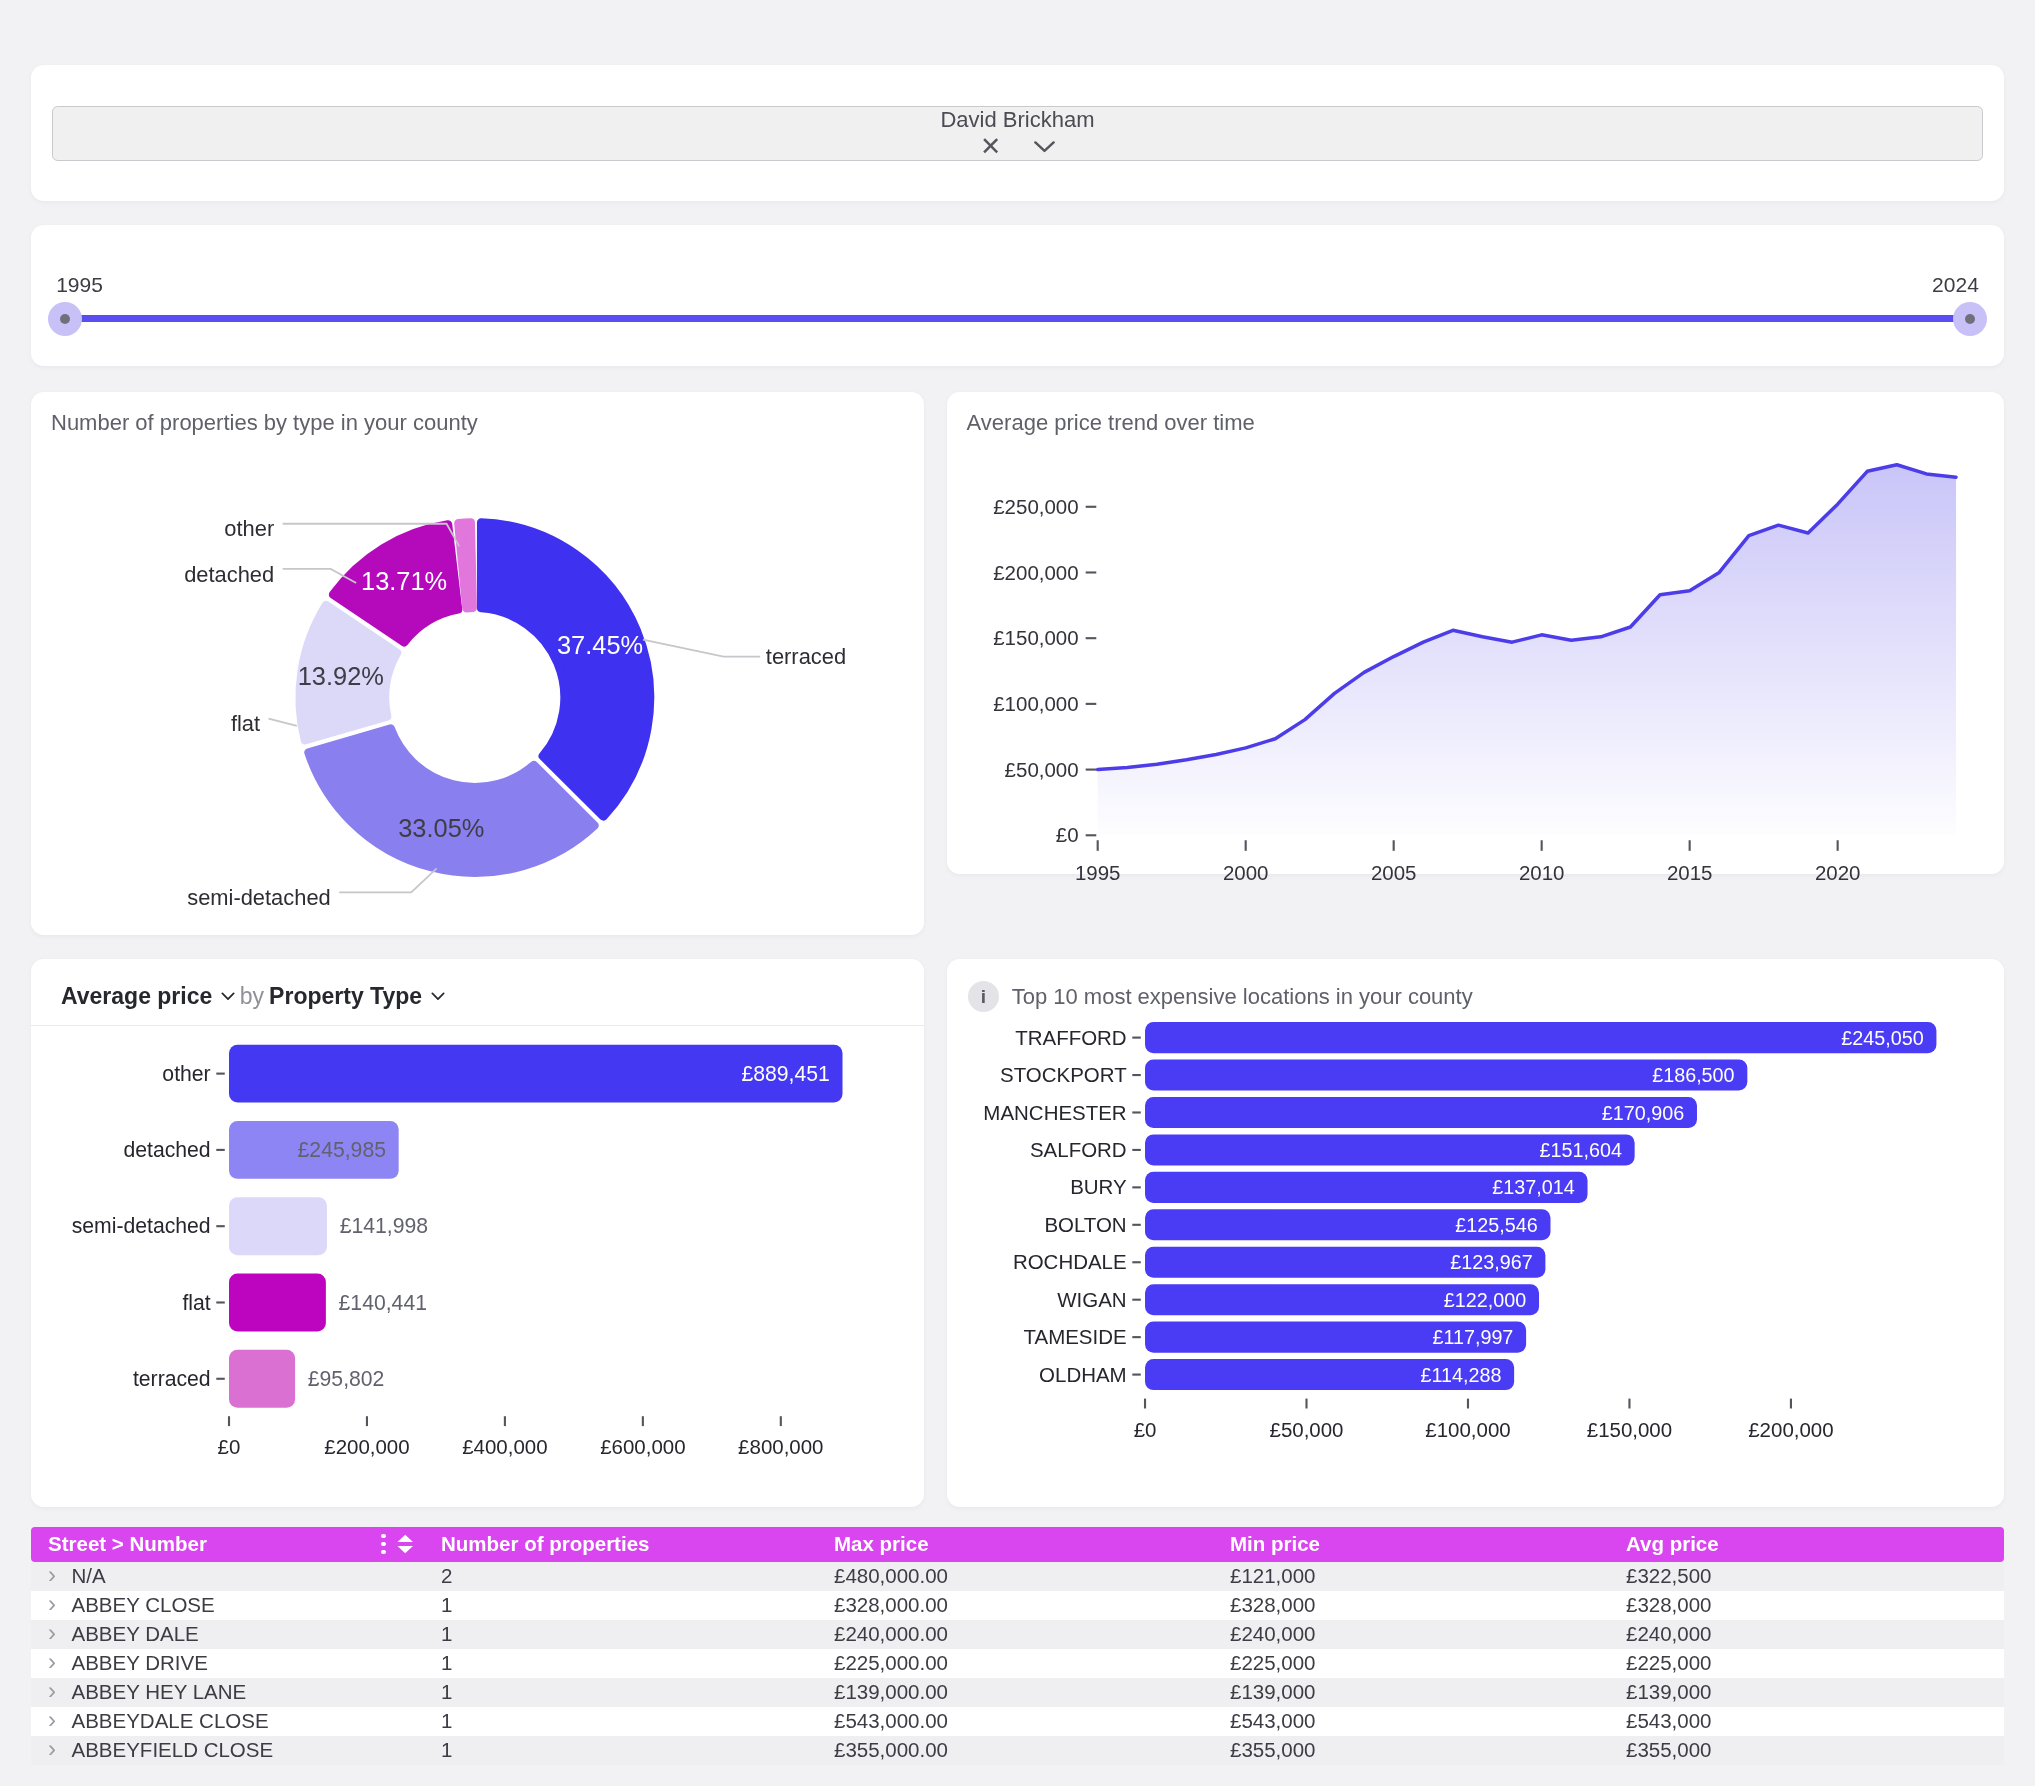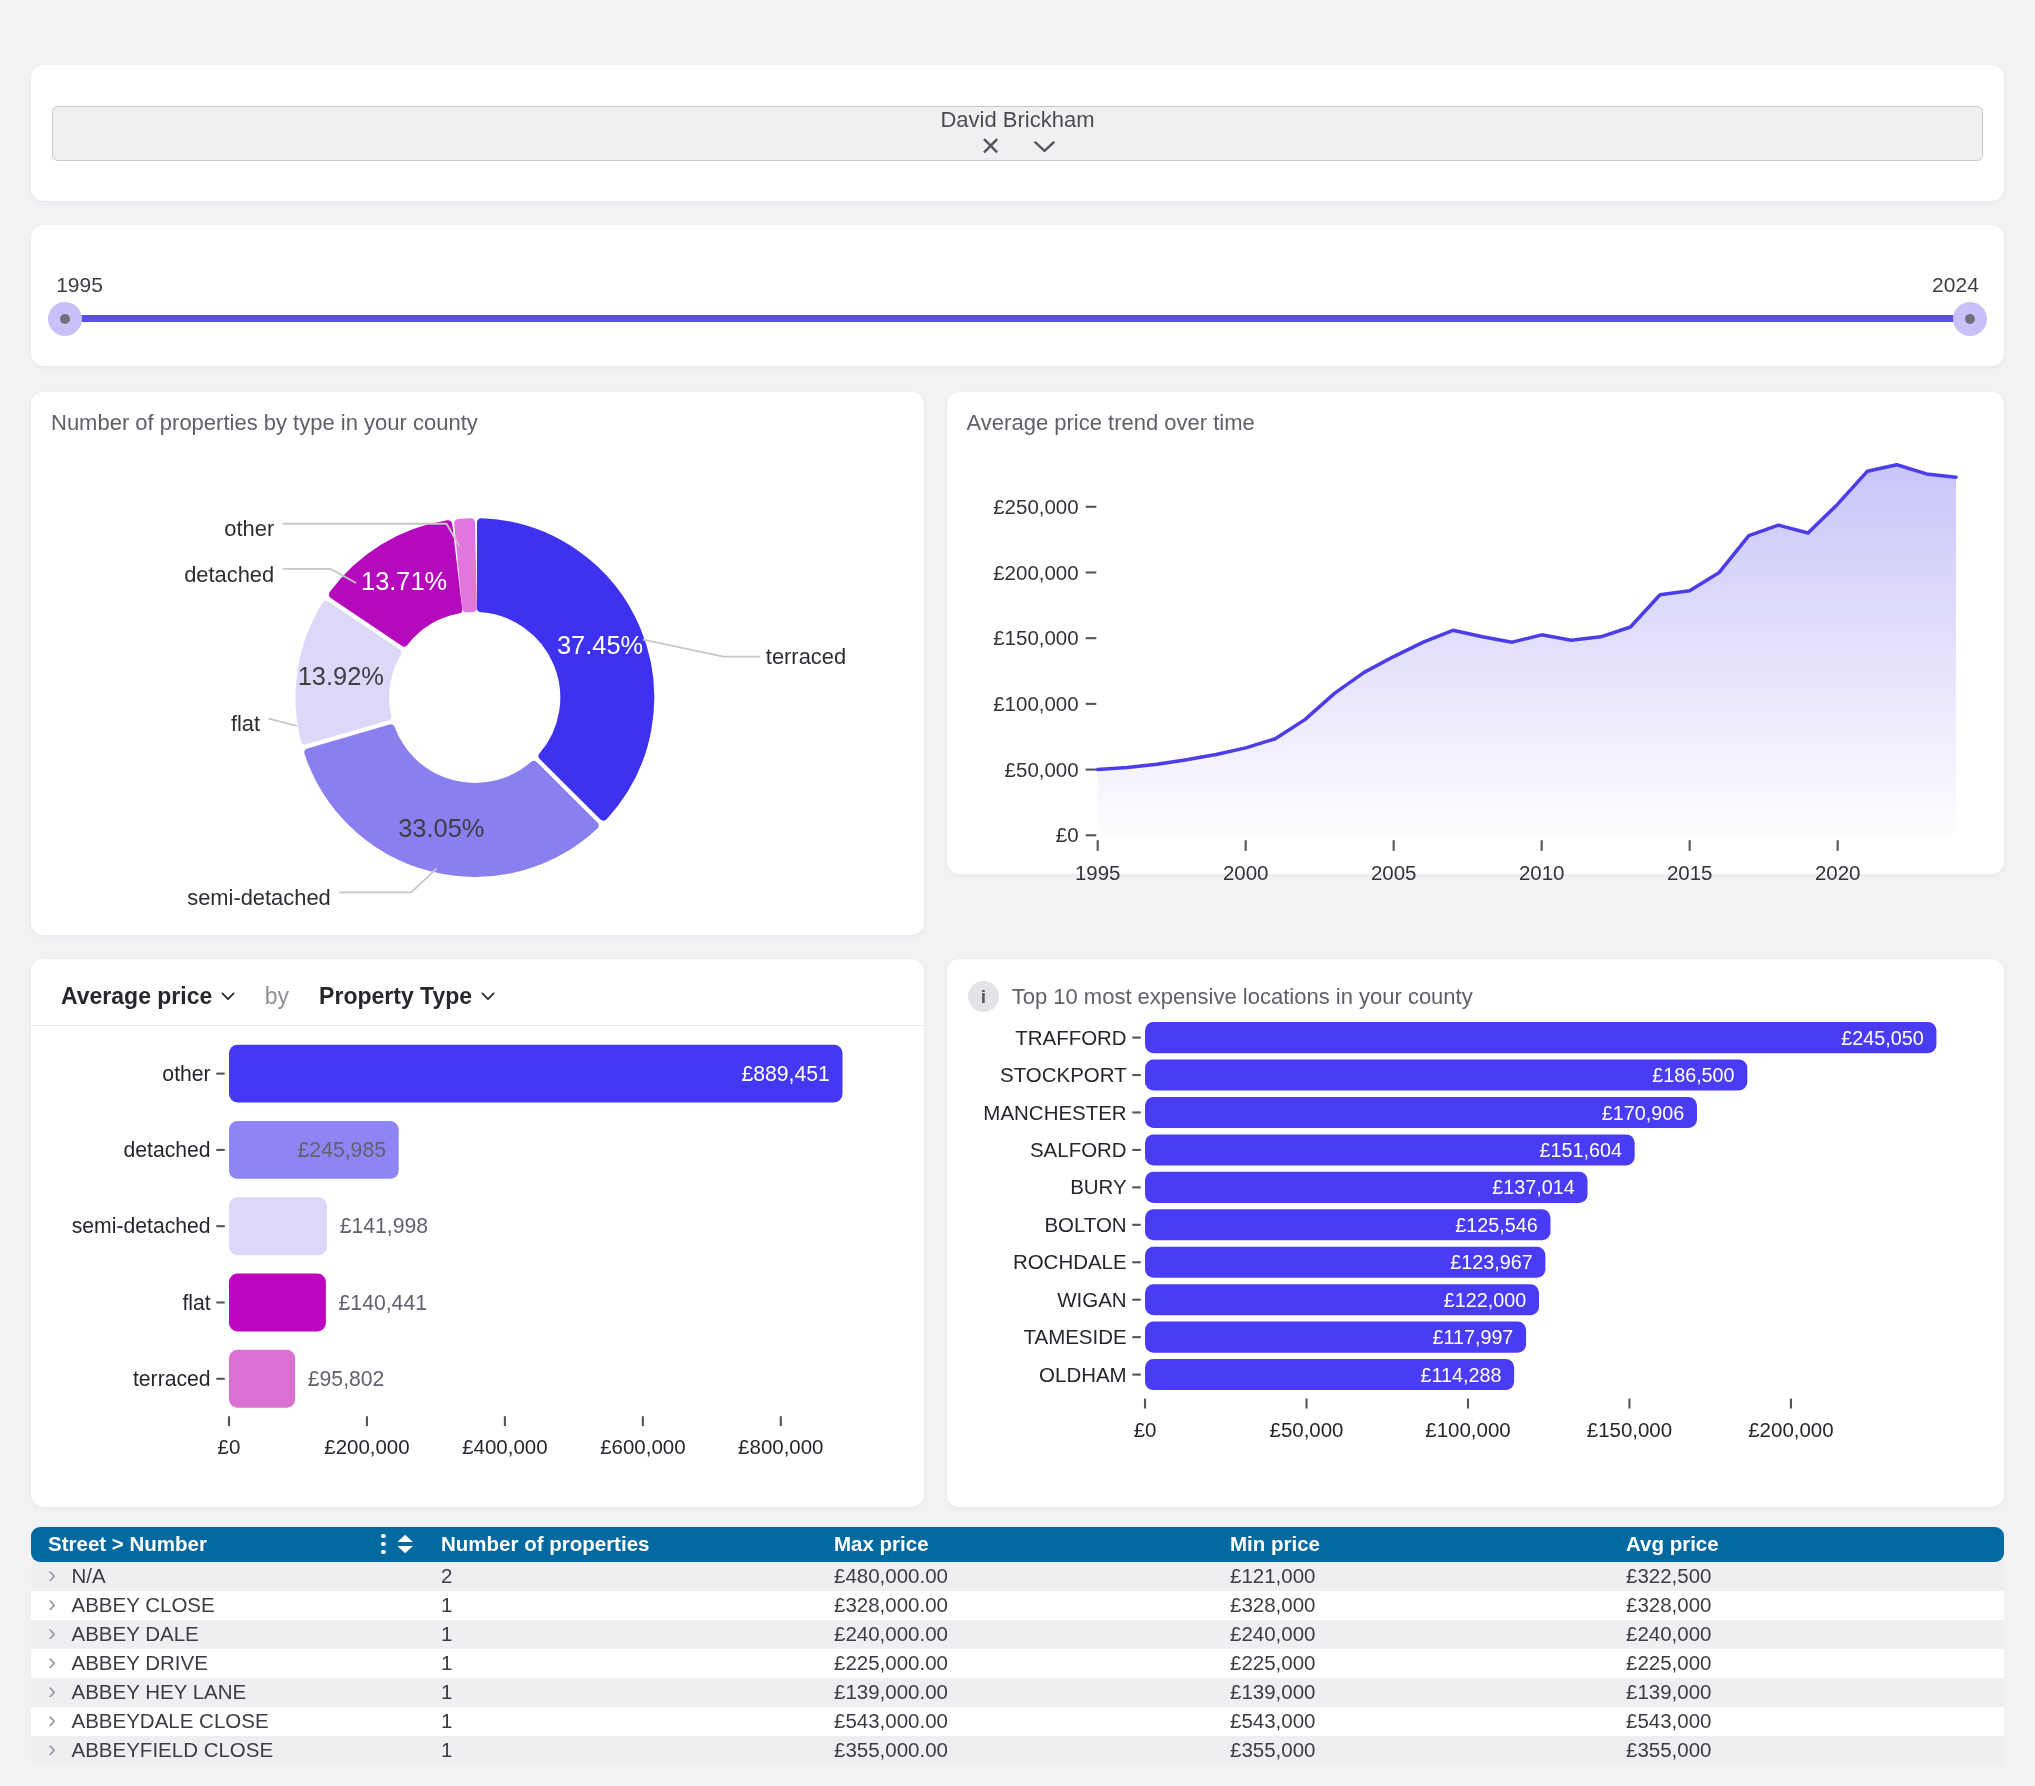--- a/index.html
+++ b/index.html
@@ -37,31 +37,31 @@
   .handle.left { left: -4.2px; } .handle.right { right: -4.2px; }
   
   .row { display: flex; gap: 22.6px; margin-top: 25.4px; }
   .card-donut  { width: 893px; height: 543px; padding: 18.4px 20px; }
   .card-line   { flex: 1; height: 482px; padding: 18.4px 20px; }
   .row2 { margin-top: 24px; }
   .card-bars   { width: 893px; height: 548px; padding: 18.4px 20px; }
   .card-top10  { flex: 1; height: 548px; padding: 18.4px 20px; }
   .card-title { font-size: 22px; color: #60606a; font-weight: 400; }
   
-  .bar-header { display: flex; align-items: center; gap: 30px; padding: 5.7px 10px 0; }
+  .bar-header { display: flex; align-items: center; gap: 5px; padding: 5.7px 10px 0; }
   .dd { display: inline-flex; align-items: center; gap: 8.5px; font-size: 23px; color: #27272e; font-weight: 600; cursor: pointer; }
   .by-label { font-size: 23px; color: #90909a; }
   .bars-divider { border-bottom: 1.4px solid #eaeaee; margin: 15.5px -20px 0; }
   .top10-header { display: flex; align-items: center; gap: 12.7px; padding: 4.2px 1.4px 0; }
   .info-circle { width: 31px; height: 31px; border-radius: 50%; background: #e4e4e8; color: #5a5a63; font-size: 19px; font-weight: 700; display: flex; align-items: center; justify-content: center; cursor: pointer; }
   svg text { font-family: "Liberation Sans", sans-serif; }
   
   .table { margin-top: 20px; }
   .thead, .trow { display: grid; grid-template-columns: 393px 393px 396px 396px 1fr; align-items: center; }
-  .thead { background: #0369a1; height: 35px; border-radius: 9px; }
+  .thead { background: #d946ef; height: 35px; border-radius: 4px; }
   .th { color: #ffffff; font-size: 20.5px; font-weight: 700; padding-left: 17px; display: flex; align-items: center; }
   .th-street { justify-content: space-between; padding-right: 10px; }
   .th-icons { display: flex; align-items: center; gap: 10px; }
   .kebab { display: flex; flex-direction: column; gap: 3.5px; cursor: pointer; }
   .kebab b { width: 4.2px; height: 4.2px; border-radius: 50%; background: #fff; }
   .trow { height: 29px; }
   .trow:nth-child(odd)  { background: #efeff2; }
   .trow:nth-child(even) { background: #ffffff; }
   .td { font-size: 20.5px; color: #3c3c44; padding-left: 17px; }
   .td-street { display: flex; align-items: center; gap: 15.5px; }

